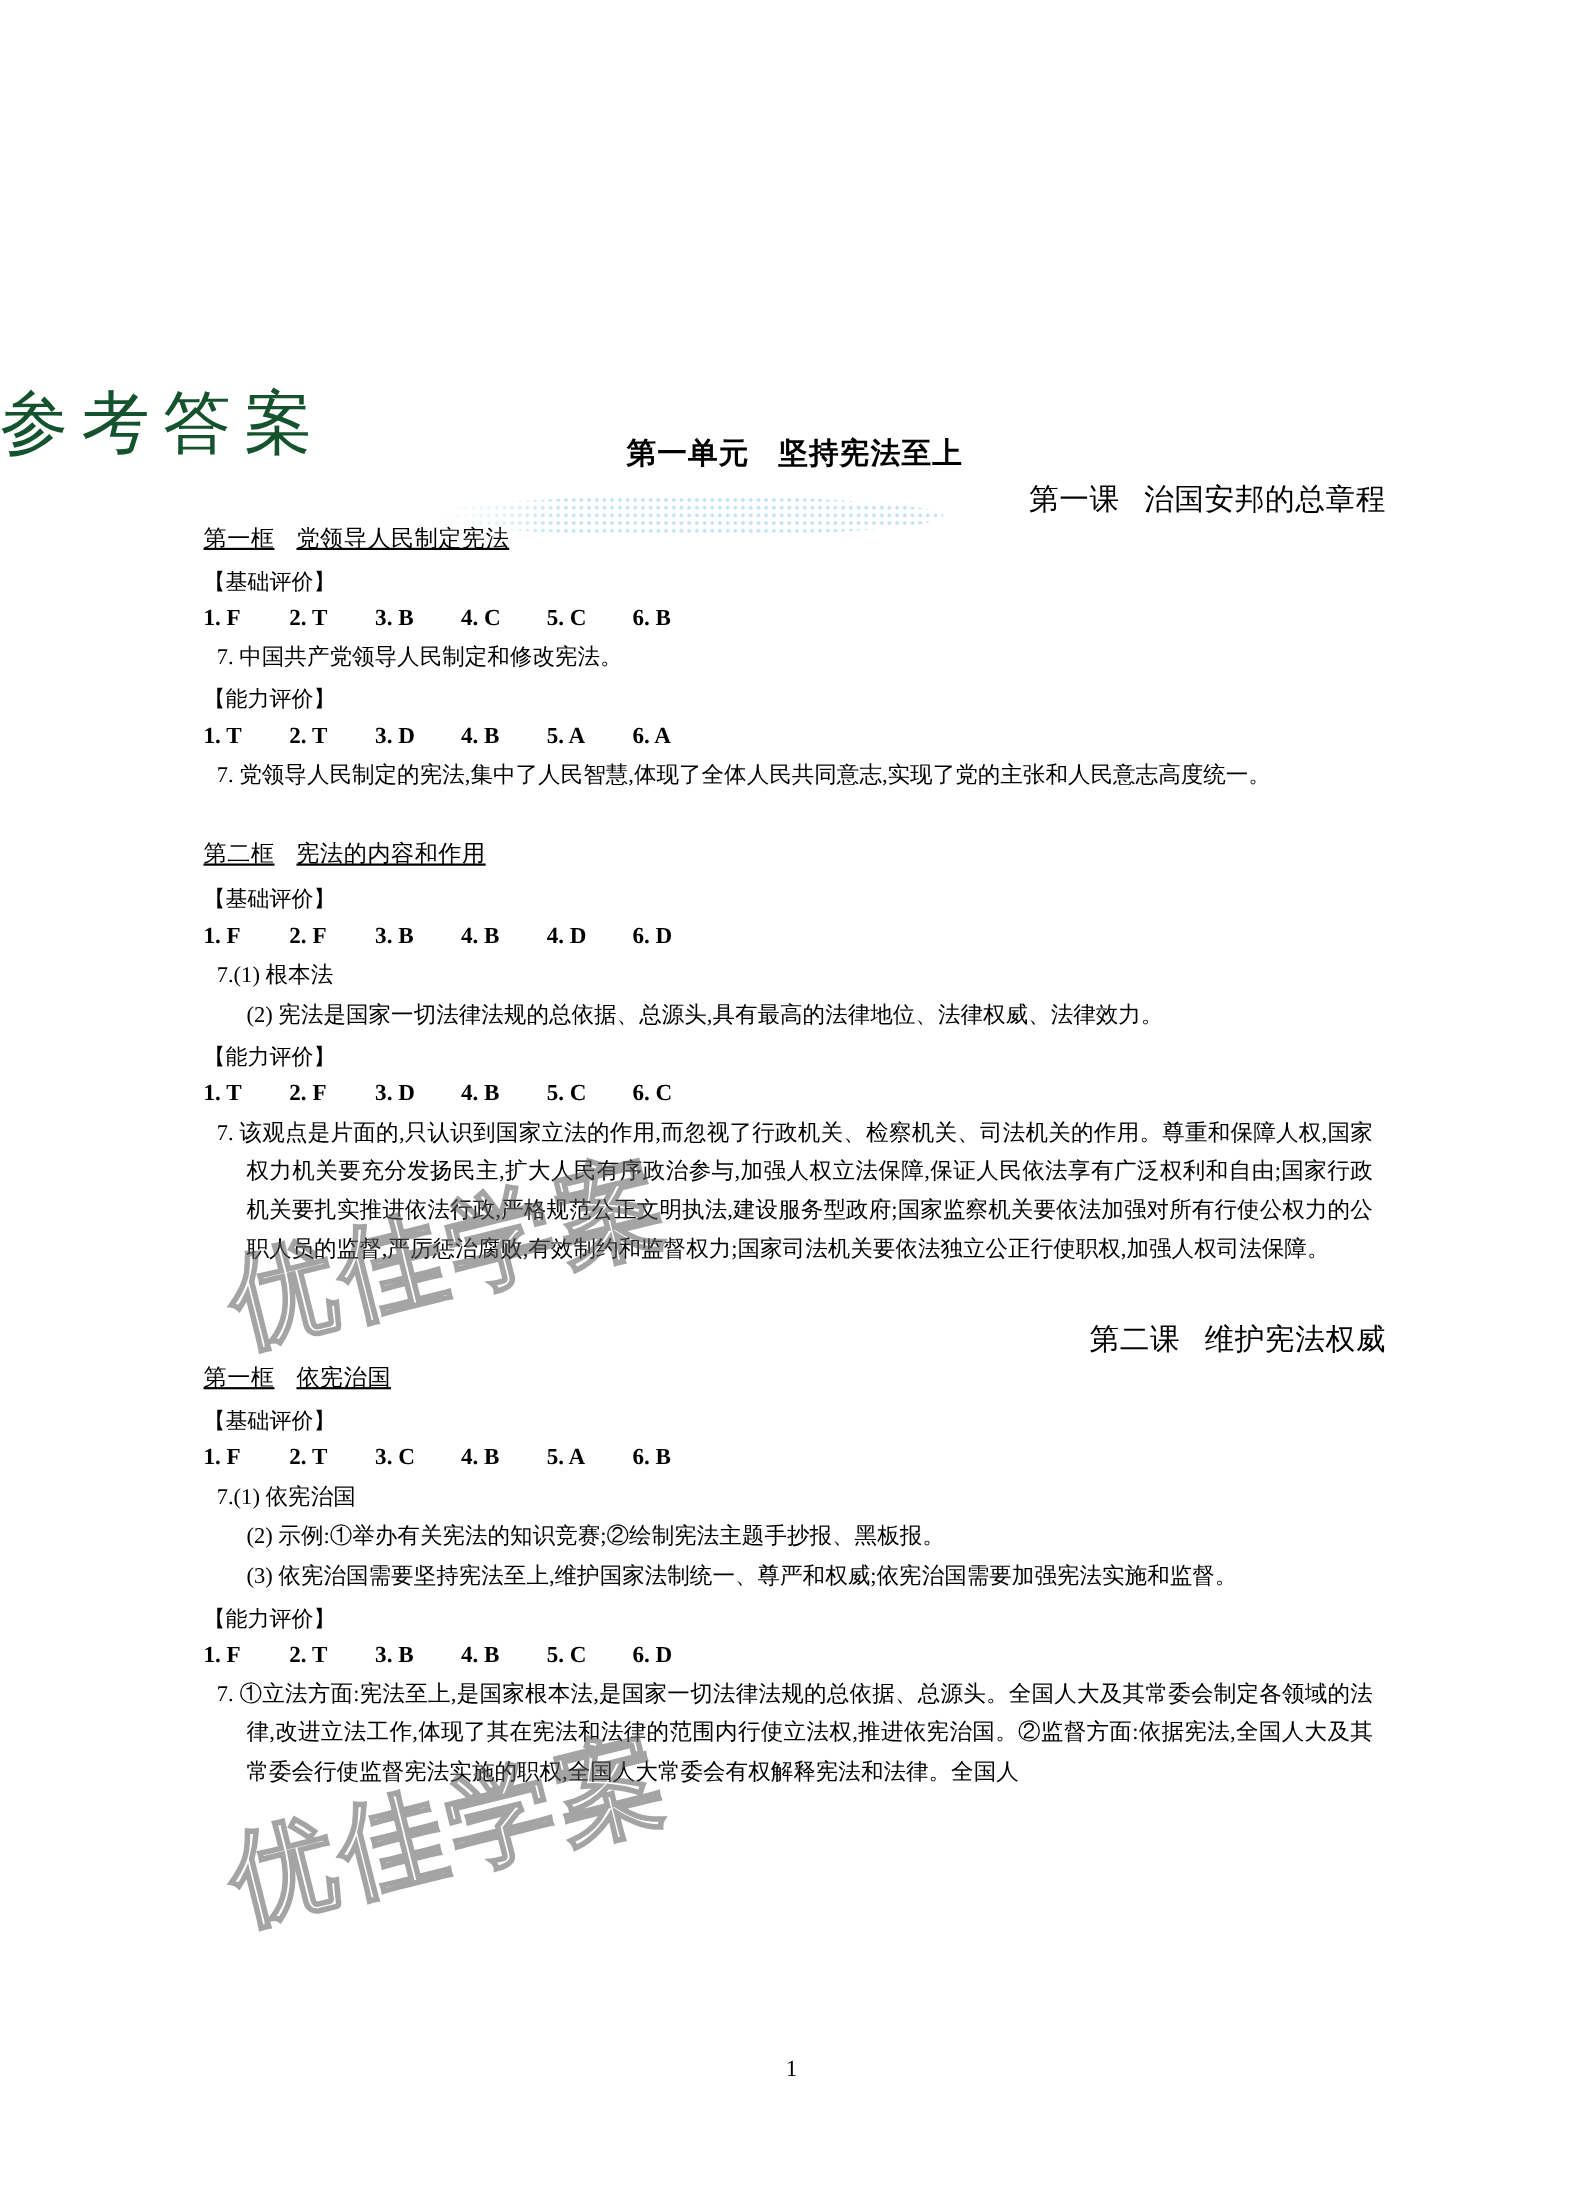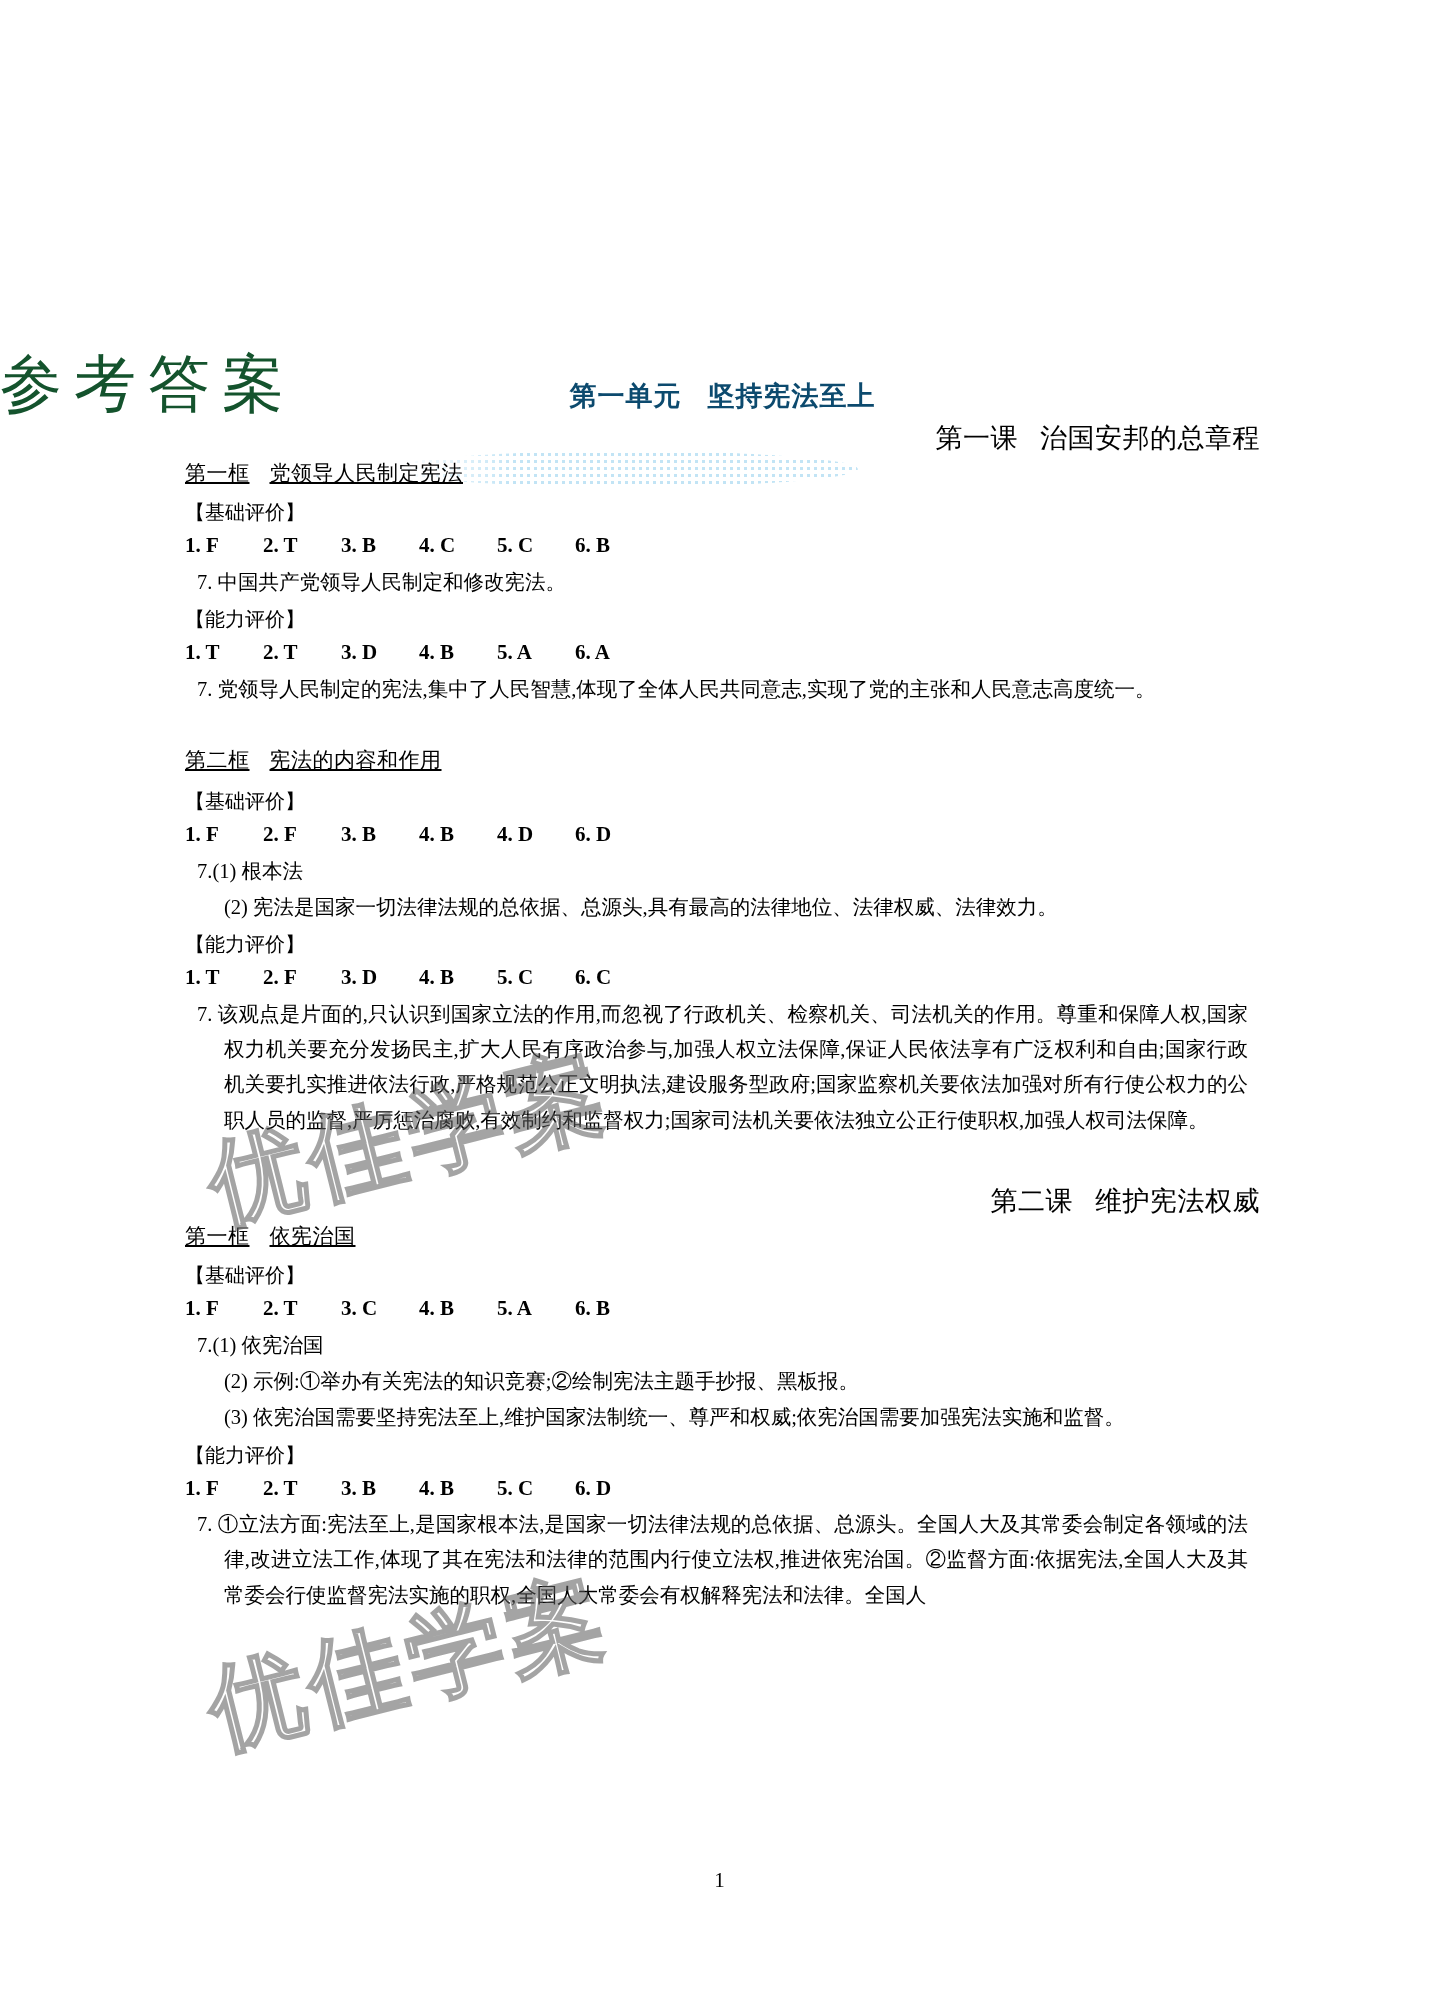--- a/index.html
+++ b/index.html
@@ -61,23 +61,23 @@
     left: 185px;
     top: 380px;
     width: 1075px;
   }
 
   .h-unit {
     text-align: center;
     font-family: Liberation Sans, sans-serif;
     font-weight: 700;
     font-size: 27px;
-    color: #0c4a6e;
+    color: #000000;
     letter-spacing: 1px;
-    margin: 0 0 7px 0;
+    margin: 16px 0 7px 0;
     line-height: 1.25;
   }
   .h-unit .gap { display:inline-block; width: 26px; }
 
   .h-lesson {
     text-align: right;
     font-size: 27px;
     margin: 0 0 4px 0;
     line-height: 1.3;
     letter-spacing: .5px;

